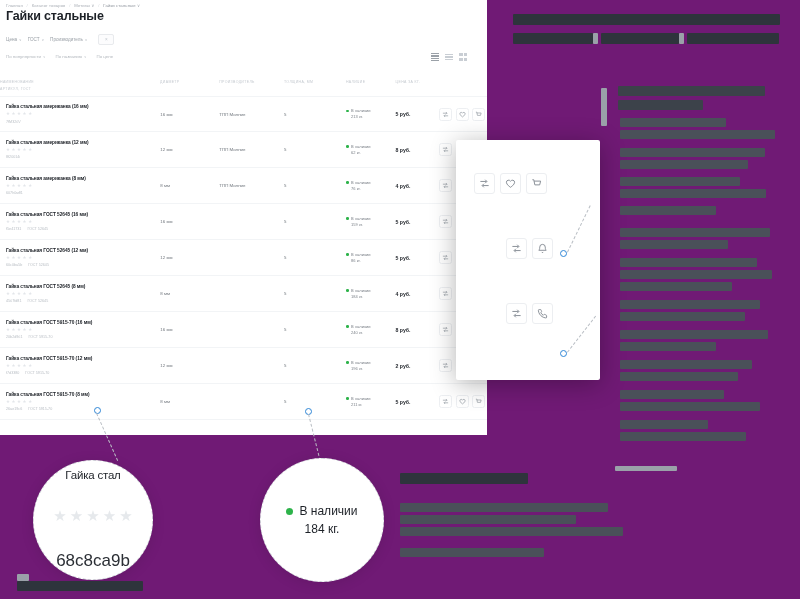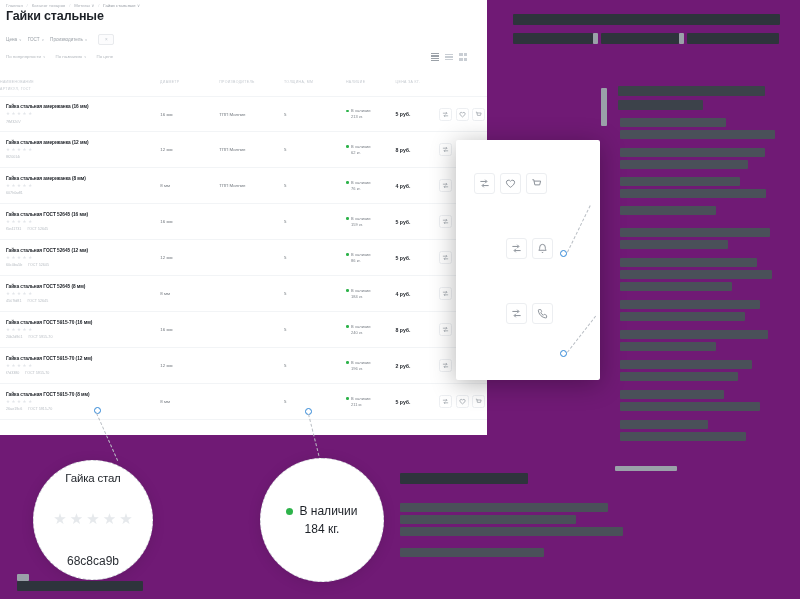--- a/index.html
+++ b/index.html
@@ -129,21 +129,21 @@
     position: absolute; border-radius: 50%; background: #fff;
     border: 1px dashed #d6dade;
     display: flex; flex-direction: column; align-items: center; justify-content: center;
     box-shadow: 0 2px 14px rgba(0,0,0,.10);
   }
   .bub1 { left: 33px; top: 460px; width: 120px; height: 120px; gap: 20px; }
   .bub2 { left: 260px; top: 458px; width: 124px; height: 124px; }
   .bub1 .b-title { font-size: 11.5px; color: #1d2127; font-weight: 400; letter-spacing: -.2px; white-space: nowrap; }
   .bub1 .b-stars { margin-top: 7px; display: flex; gap: 3px; }
   .bub1 .b-stars span { font-size: 15px; color: #e6e9ec; line-height: 1; }
-  .bub1 .b-code { margin-top: 8px; font-size: 12px; color: #2b2f35; }
+  .bub1 .b-code { margin-top: 8px; font-size: 17px; color: #2b2f35; }
   .bub2 .b-line { display: flex; align-items: center; gap: 6px; font-size: 12px; color: #1d2127; }
   .bub2 .b-dot { width: 7px; height: 7px; border-radius: 50%; background: #2db34a; }
   .bub2 .b-kg { margin-top: 4px; font-size: 12px; color: #1d2127; }
 
   
   .conn { position: absolute; border-top: 1px dashed #b9bec4; transform-origin: 0 0; height: 0; }
 
   
   .bar { position: absolute; background: #4a5059; border-radius: 1px; }
   .bar.d { background: #2e343c; }

